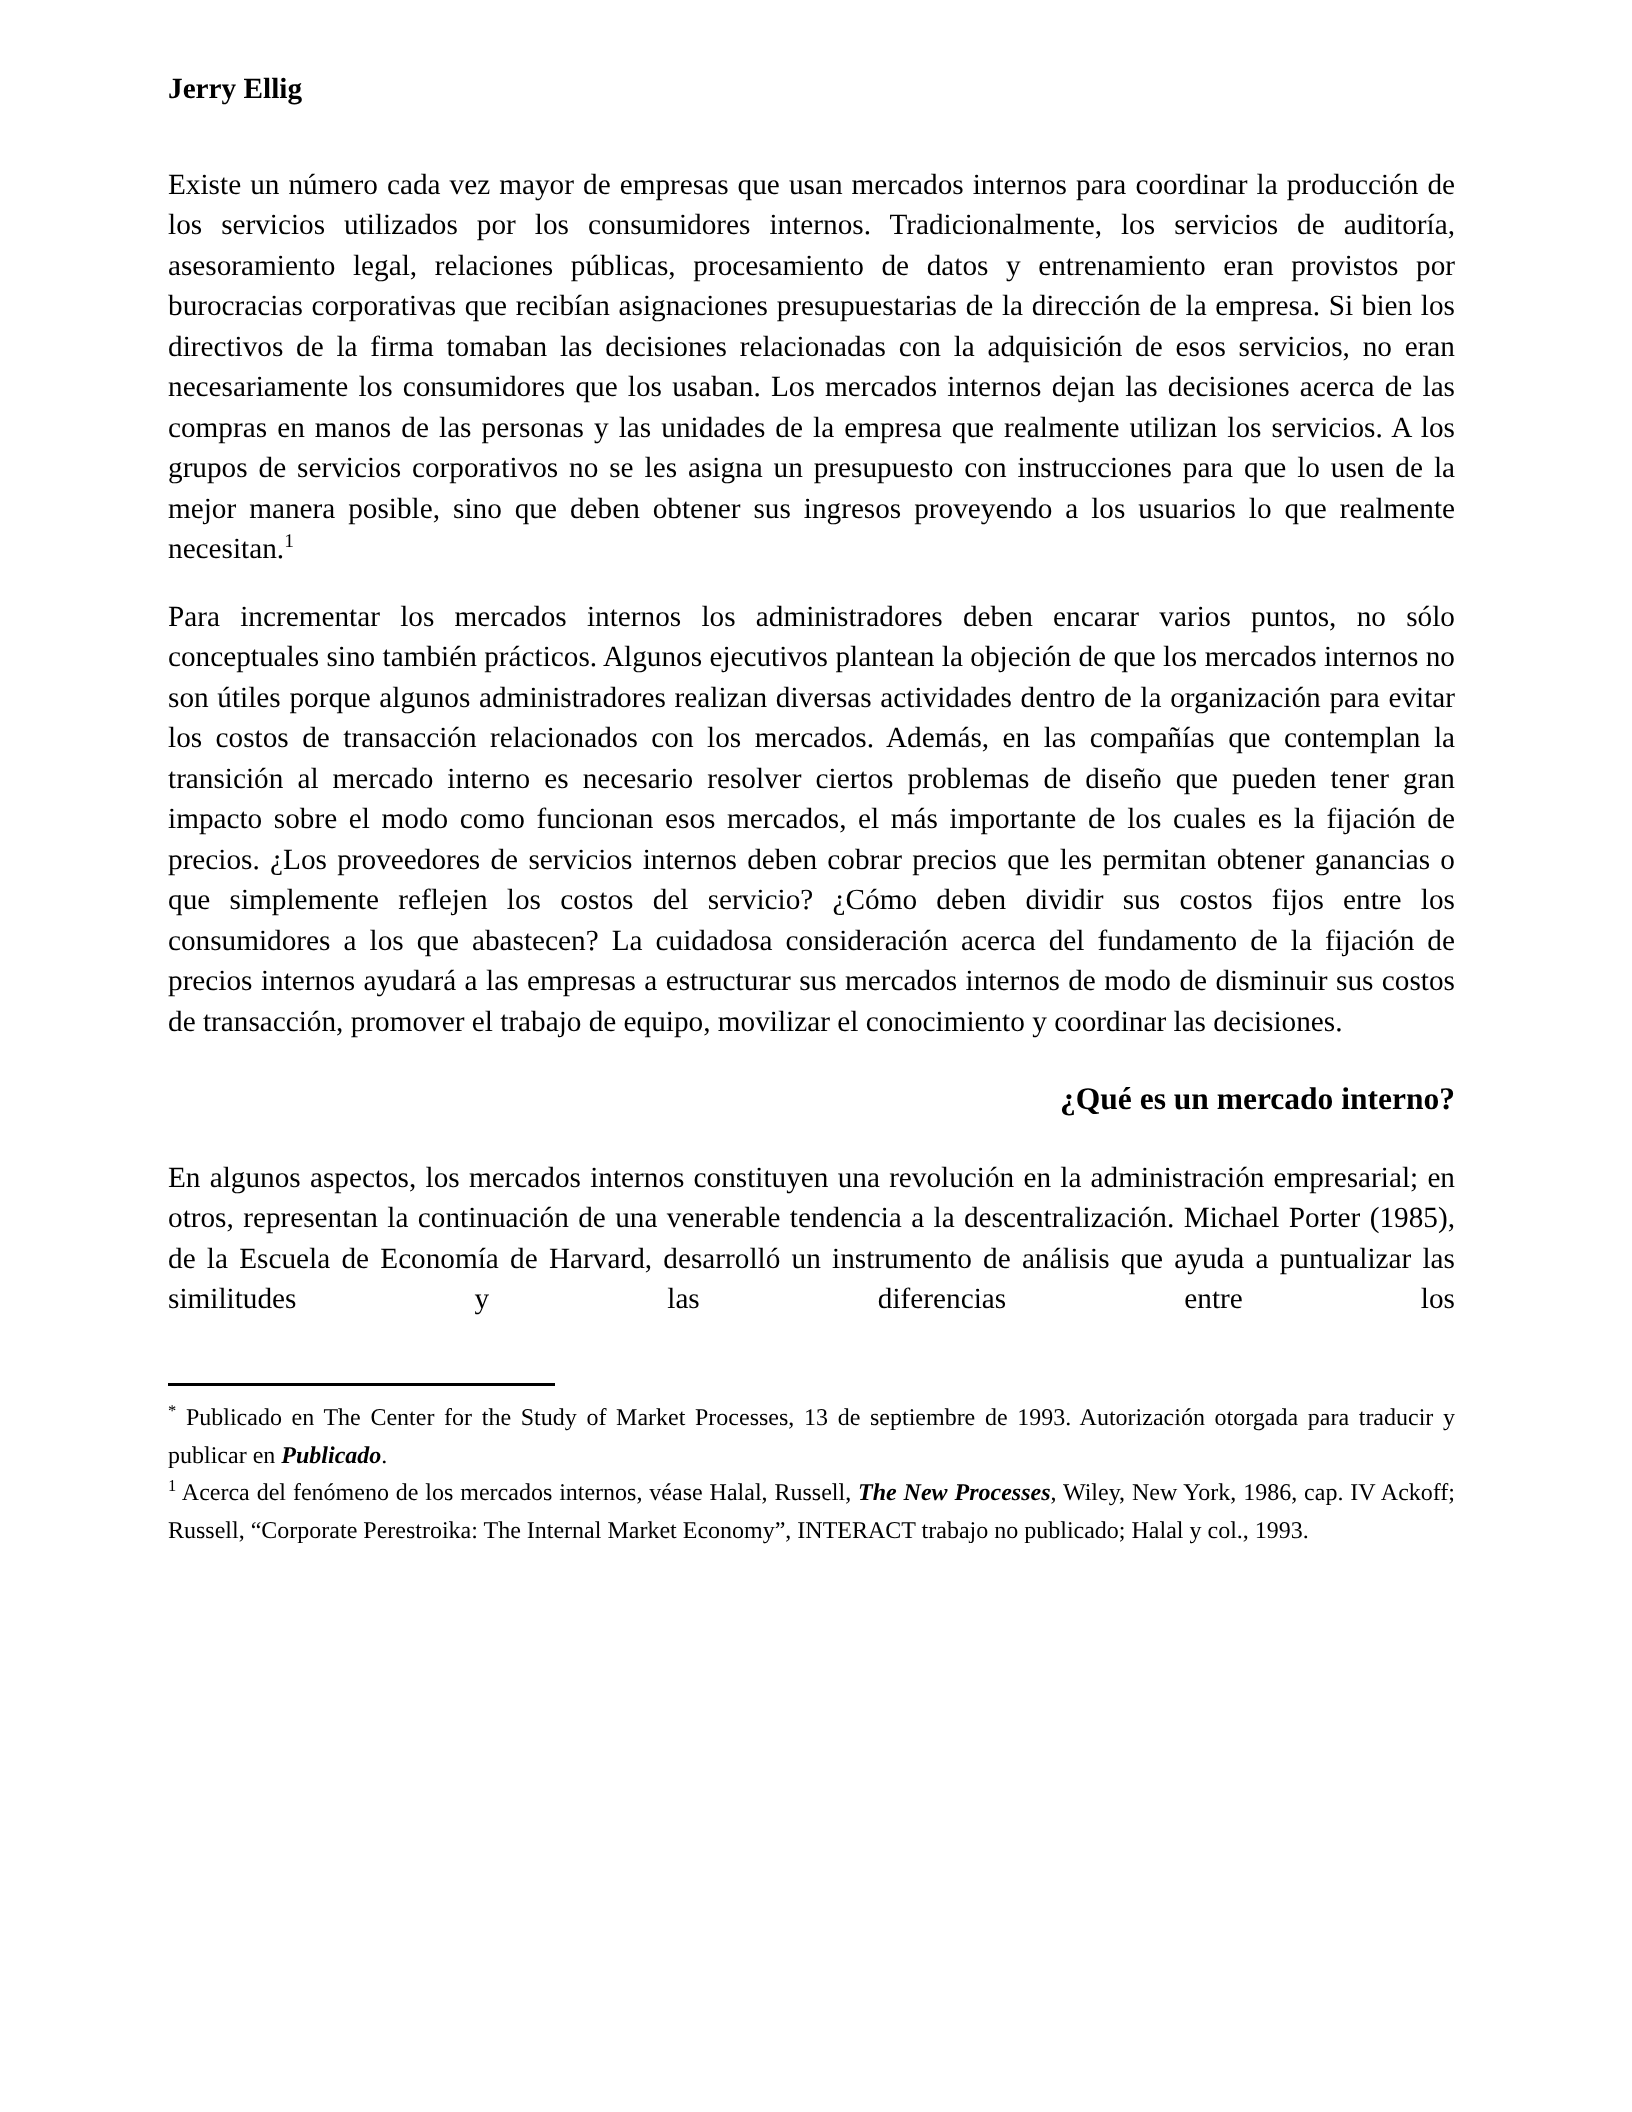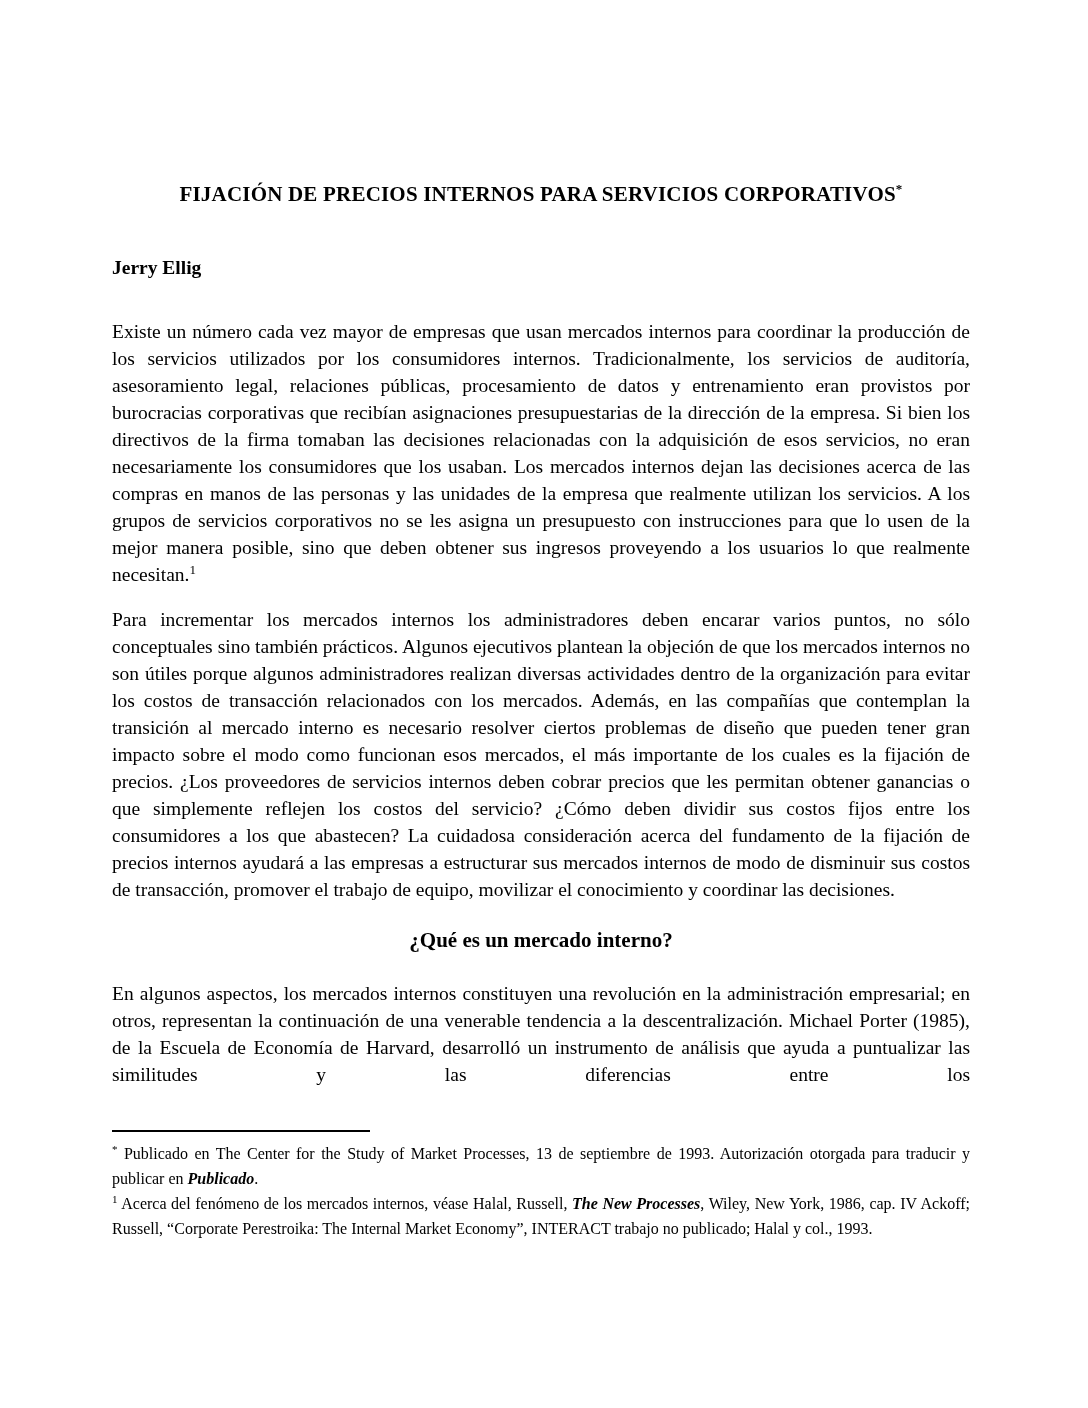--- a/index.html
+++ b/index.html
@@ -46,21 +46,21 @@
   }
   .first-par { margin-top: 37px; }
   .body-par sup {
     font-size: 13px;
     line-height: 0;
   }
   .continued { text-align-last: justify; }
   .section-heading {
     font-size: 21px;
     font-weight: bold;
-    text-align: center;
+    text-align: right;
     line-height: 27px;
     margin: 24px 0 26px 0;
   }
   .footnotes { margin-top: 42px; }
   .footnote-rule {
     width: 258px;
     height: 0;
     border-top: 2px solid #000000;
     margin-bottom: 9px;
   }
@@ -77,21 +77,20 @@
     font-weight: bold;
     font-style: italic;
   }
 </style>
 </head>
 <body>
 
 <div class="page">
   <div class="content">
 
-    <h1 class="title"><span>FIJACIÓN DE PRECIOS INTERNOS PARA SERVICIOS CORPORATIVOS</span><sup>*</sup></h1>
 
     <div class="author">Jerry Ellig</div>
 
     <p class="body-par first-par"><span>Existe un número cada vez mayor de empresas que usan mercados internos para coordinar la producción de los servicios utilizados por los consumidores internos. Tradicionalmente, los servicios de auditoría, asesoramiento legal, relaciones públicas, procesamiento de datos y entrenamiento eran provistos por burocracias corporativas que recibían asignaciones presupuestarias de la dirección de la empresa. Si bien los directivos de la firma tomaban las decisiones relacionadas con la adquisición de esos servicios, no eran necesariamente los consumidores que los usaban. Los mercados internos dejan las decisiones acerca de las compras en manos de las personas y las unidades de la empresa que realmente utilizan los servicios. A los grupos de servicios corporativos no se les asigna un presupuesto con instrucciones para que lo usen de la mejor manera posible, sino que deben obtener sus ingresos proveyendo a los usuarios lo que realmente necesitan.</span><sup>1</sup></p>
 
     <p class="body-par">Para incrementar los mercados internos los administradores deben encarar varios puntos, no sólo conceptuales sino también prácticos. Algunos ejecutivos plantean la objeción de que los mercados internos no son útiles porque algunos administradores realizan diversas actividades dentro de la organización para evitar los costos de transacción relacionados con los mercados. Además, en las compañías que contemplan la transición al mercado interno es necesario resolver ciertos problemas de diseño que pueden tener gran impacto sobre el modo como funcionan esos mercados, el más importante de los cuales es la fijación de precios. ¿Los proveedores de servicios internos deben cobrar precios que les permitan obtener ganancias o que simplemente reflejen los costos del servicio? ¿Cómo deben dividir sus costos fijos entre los consumidores a los que abastecen? La cuidadosa consideración acerca del fundamento de la fijación de precios internos ayudará a las empresas a estructurar sus mercados internos de modo de disminuir sus costos de transacción, promover el trabajo de equipo, movilizar el conocimiento y coordinar las decisiones.</p>
 
     <h2 class="section-heading">¿Qué es un mercado interno?</h2>
 
     <p class="body-par continued">En algunos aspectos, los mercados internos constituyen una revolución en la administración empresarial; en otros, representan la continuación de una venerable tendencia a la descentralización. Michael Porter (1985), de la Escuela de Economía de Harvard, desarrolló un instrumento de análisis que ayuda a puntualizar las similitudes y las diferencias entre los</p>

